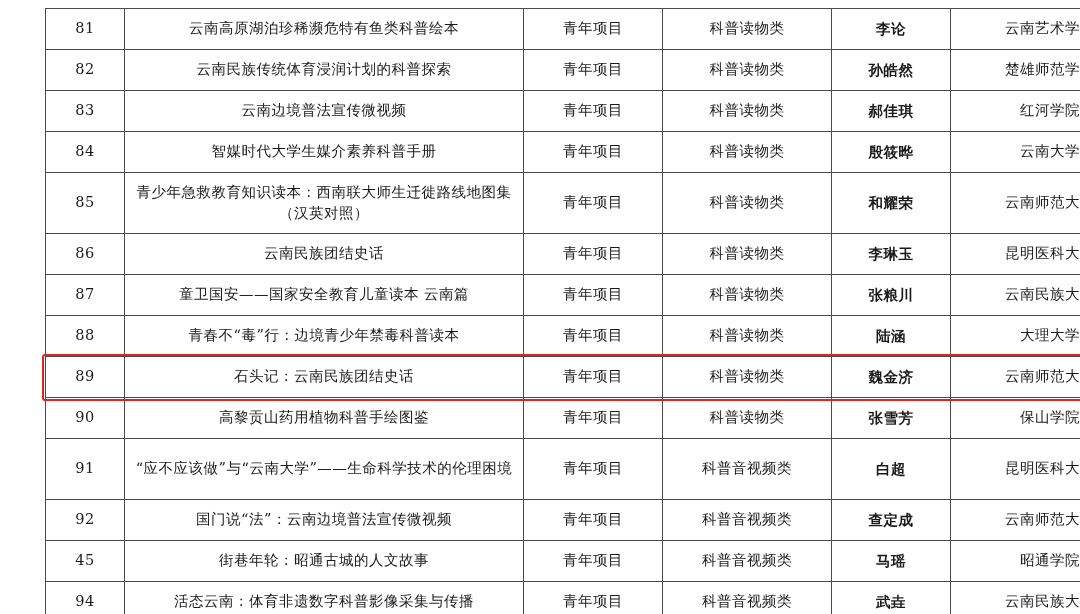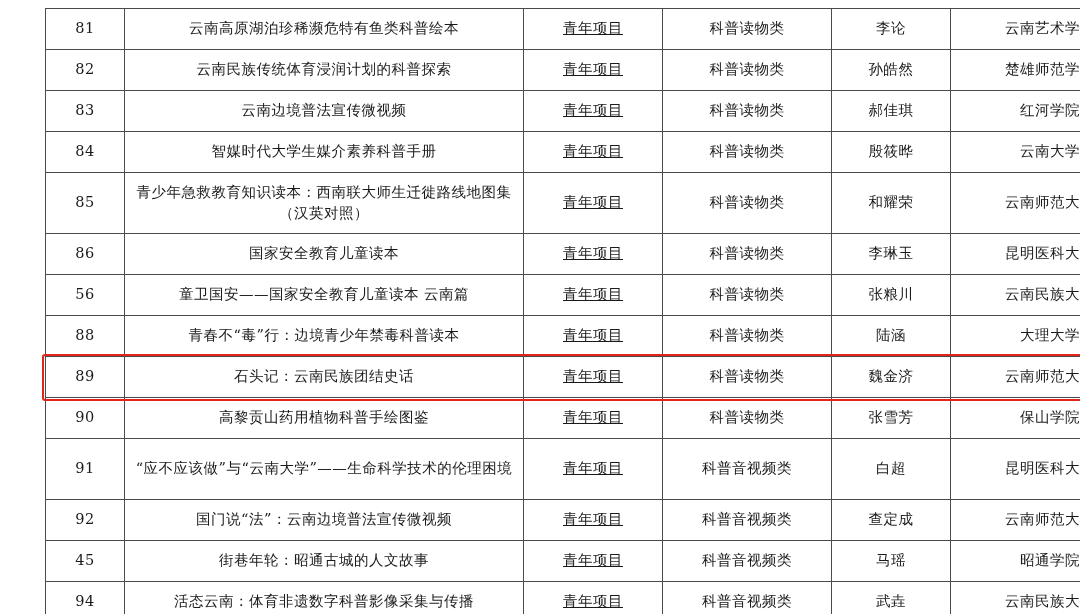--- a/index.html
+++ b/index.html
@@ -31,23 +31,23 @@
     text-align: center;
     vertical-align: middle;
     font-size: 14.5px;
     line-height: 1.45;
     padding: 6px 4px;
     color: #1a1a1a;
     letter-spacing: 0.5px;
   }
   td.c-num   { width: 70px; font-size: 15px; }
   td.c-title { width: 390px; }
-  td.c-cat   { width: 130px; text-decoration: underline; }
+  td.c-cat   { width: 130px; }
   td.c-type  { width: 160px; }
-  td.c-person{ width: 110px; }
+  td.c-person{ width: 110px; font-weight: bold; }
   td.c-org   { width: 190px; }
 
   tr.row-normal td { height: 28px; }
   tr.row-tall td   { height: 48px; }
 
   
   .highlight-box {
     position: absolute;
     border: 2px solid #e1251b;
     border-radius: 3px;
@@ -96,28 +96,28 @@
         <tr class="row-tall">
           <td class="c-num">85</td>
           <td class="c-title">青少年急救教育知识读本：西南联大师生迁徙路线地图集（汉英对照）</td>
           <td class="c-cat">青年项目</td>
           <td class="c-type">科普读物类</td>
           <td class="c-person">和耀荣</td>
           <td class="c-org">云南师范大学</td>
         </tr>
         <tr class="row-normal">
           <td class="c-num">86</td>
-          <td class="c-title">国家安全教育儿童读本</td>
+          <td class="c-title">云南民族团结史话</td>
           <td class="c-cat">青年项目</td>
           <td class="c-type">科普读物类</td>
           <td class="c-person">李琳玉</td>
           <td class="c-org">昆明医科大学</td>
         </tr>
         <tr class="row-normal">
-          <td class="c-num">56</td>
+          <td class="c-num">87</td>
           <td class="c-title">童卫国安——国家安全教育儿童读本 云南篇</td>
           <td class="c-cat">青年项目</td>
           <td class="c-type">科普读物类</td>
           <td class="c-person">张粮川</td>
           <td class="c-org">云南民族大学</td>
         </tr>
         <tr class="row-normal">
           <td class="c-num">88</td>
           <td class="c-title">青春不“毒”行：边境青少年禁毒科普读本</td>
           <td class="c-cat">青年项目</td>

